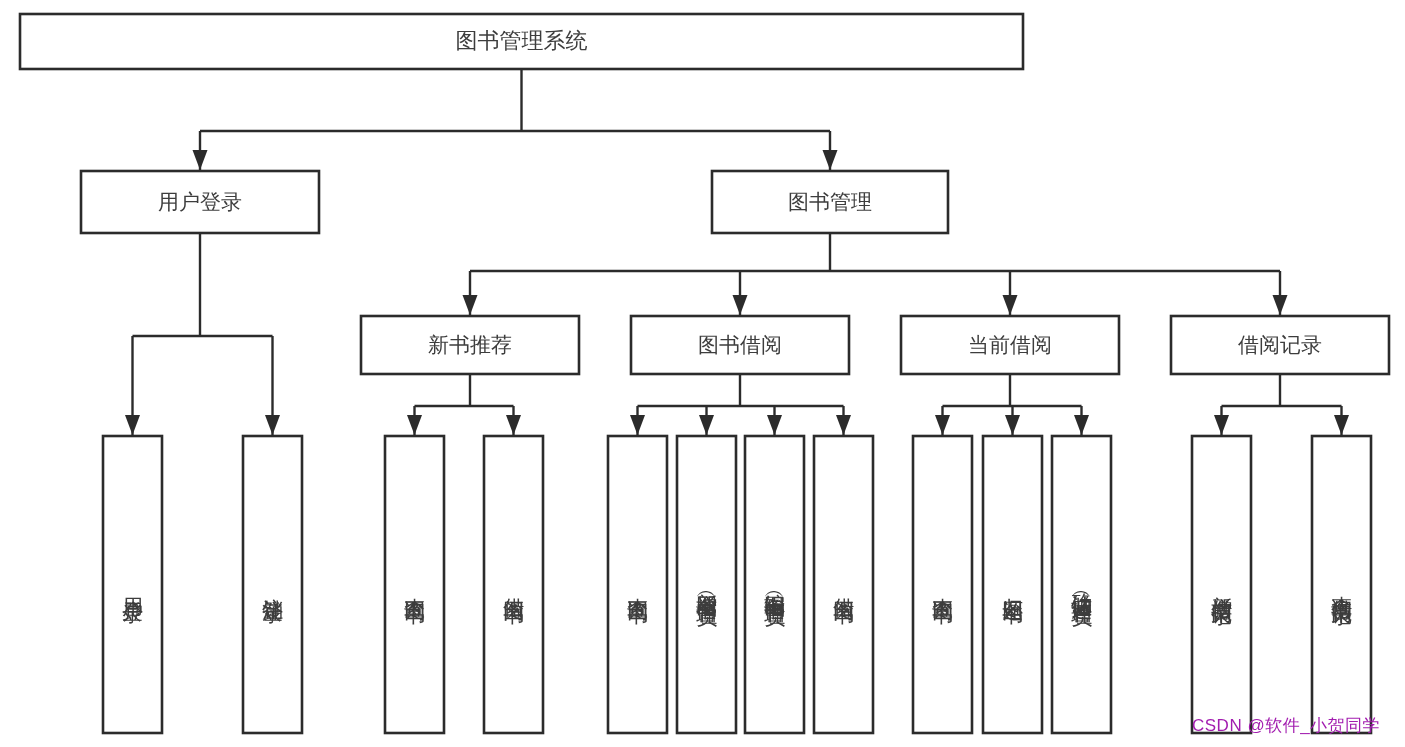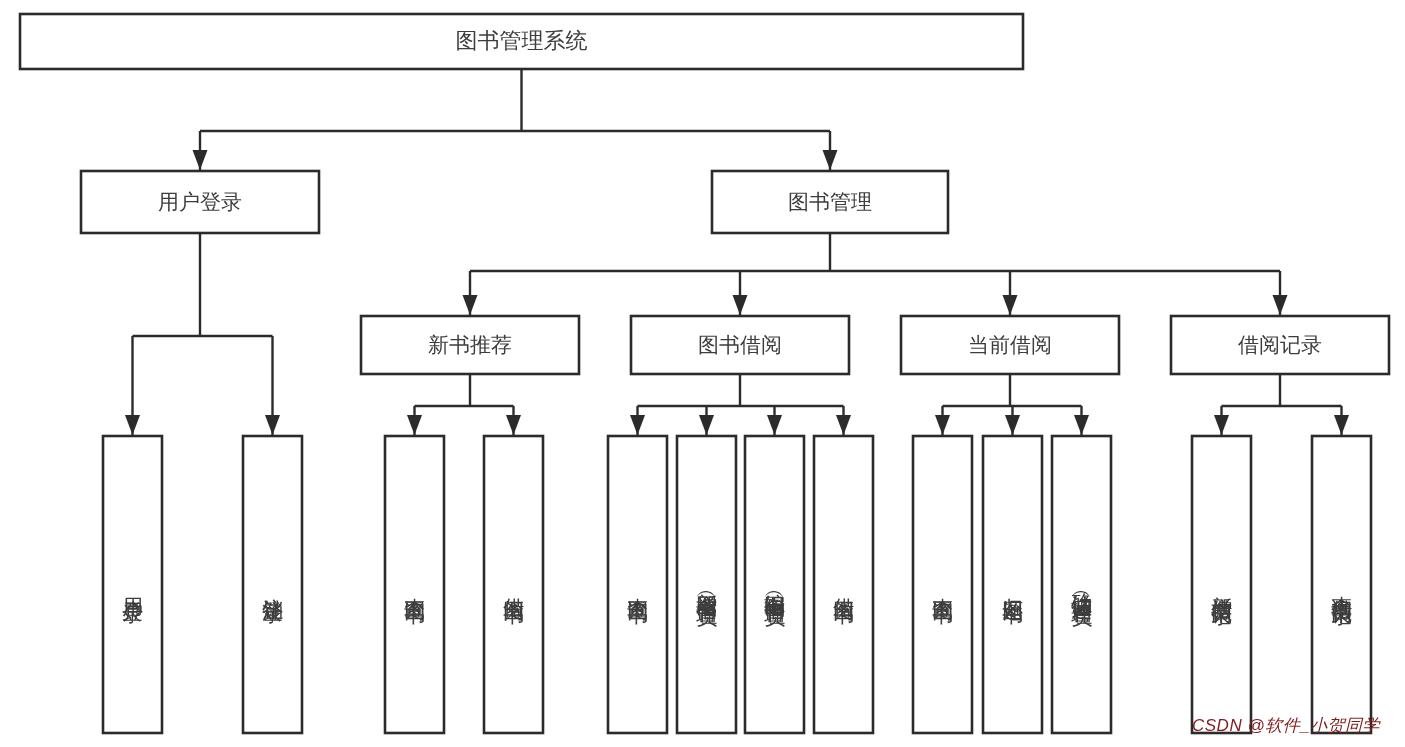--- a/index.html
+++ b/index.html
@@ -219,15 +219,15 @@
       <div class="leaf-label" style="left: 677px; top: 436px; width: 59px; height: 297px;">新增图书（管理员）</div>
       <div class="leaf-label" style="left: 745px; top: 436px; width: 59px; height: 297px;">编辑图书（管理员）</div>
       <div class="leaf-label" style="left: 814px; top: 436px; width: 59px; height: 297px;">借阅图书</div>
       <div class="leaf-label" style="left: 913px; top: 436px; width: 59px; height: 297px;">查询图书</div>
       <div class="leaf-label" style="left: 983px; top: 436px; width: 59px; height: 297px;">归还图书</div>
       <div class="leaf-label" style="left: 1052px; top: 436px; width: 59px; height: 297px;">确认归还（管理员）</div>
       <div class="leaf-label" style="left: 1192px; top: 436px; width: 59px; height: 297px;">新增借阅记录</div>
       <div class="leaf-label" style="left: 1312px; top: 436px; width: 59px; height: 297px;">查询借阅记录</div>
     </div>
 
-  <div class="watermark" style="left: 1192px; top: 714px; color: #7f1d1d; font-style: italic;">CSDN @软件_小贺同学</div>
+  <div class="watermark" style="left: 1192px; top: 714px; color: #a21caf;">CSDN @软件_小贺同学</div>
 
 </div>
 
 </body></html>

